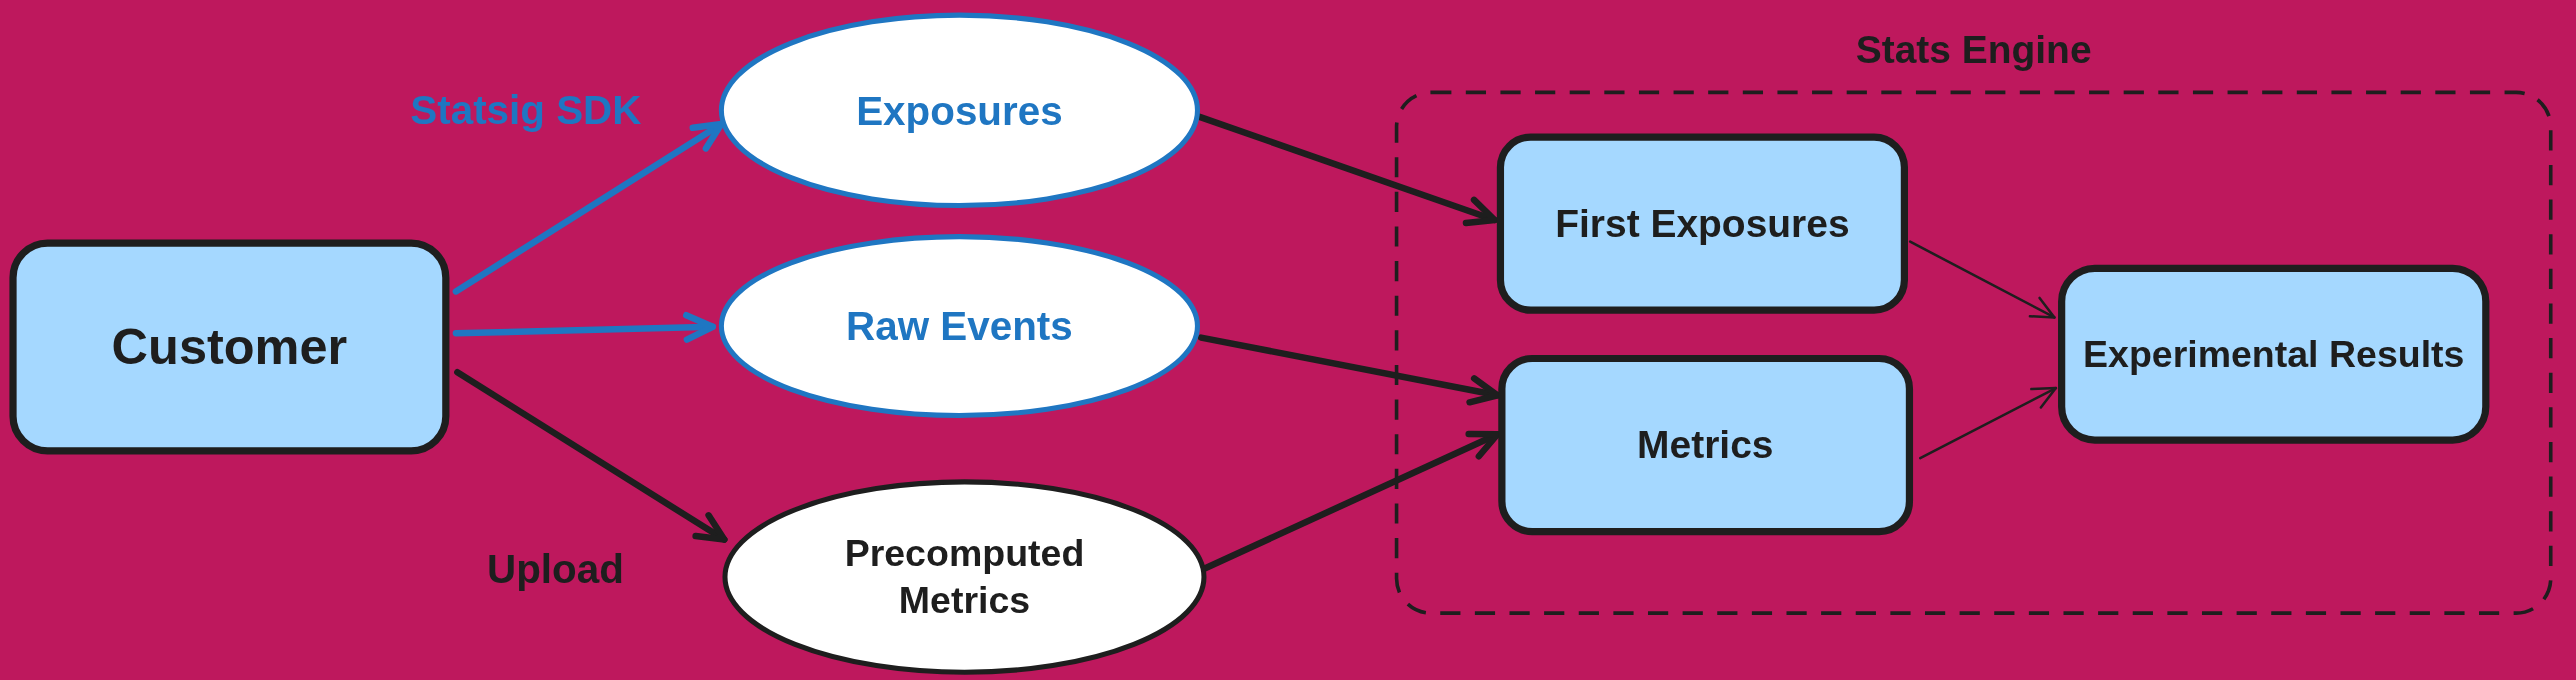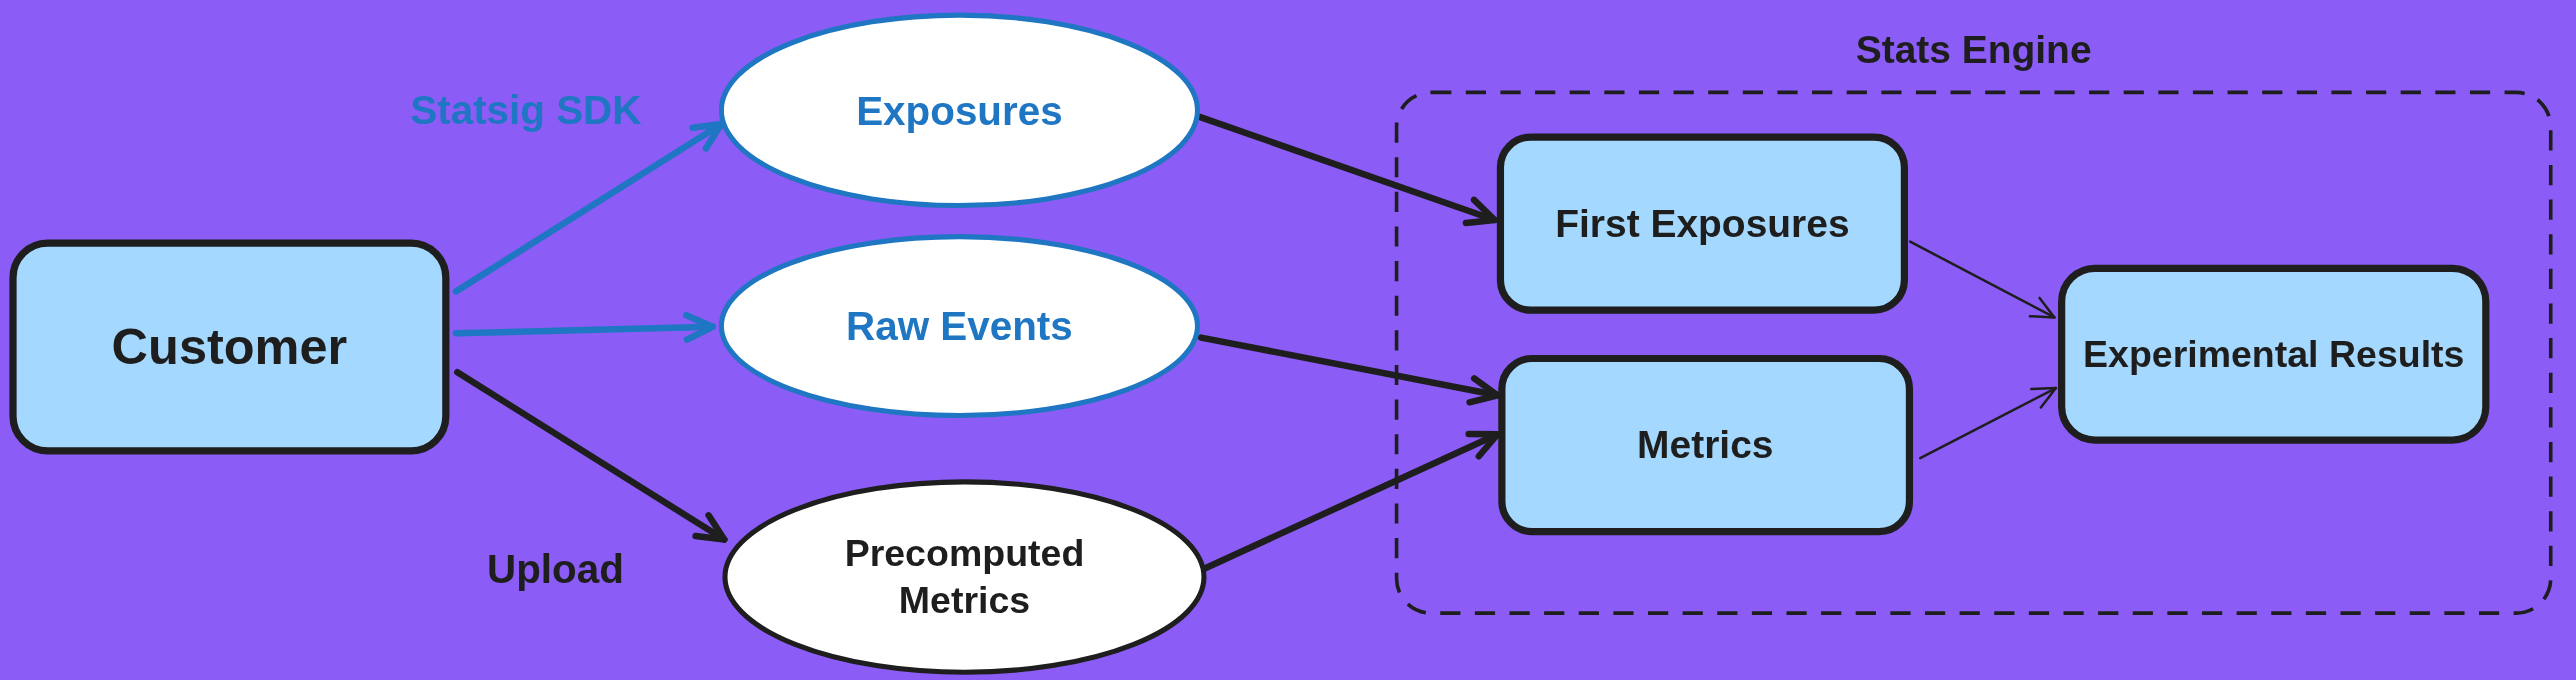--- a/index.html
+++ b/index.html
@@ -2,21 +2,21 @@
 <html style="font-size:11.5px"><head>
 <meta charset="utf-8">
 <style>
   html, body {
     margin: 0;
     padding: 0;
     background: #ffffff;
   }
   .frame {
     width: 100%;
-    background: #8b5cf6;
+    background: #be185d;
   }
   svg { display: block; width: 100%; height: auto; }
   text {
     font-family: "Liberation Sans", "DejaVu Sans", sans-serif;
     font-weight: 600;
   }
   .node-label   { fill: #1e1e1e; }
   .blue-label   { fill: #1f76c2; }
   .title-label  { fill: #1e1e1e; }
   .shape-blue-fill { fill: #a5d8ff; stroke: #1e1e1e; stroke-width: 10; }

